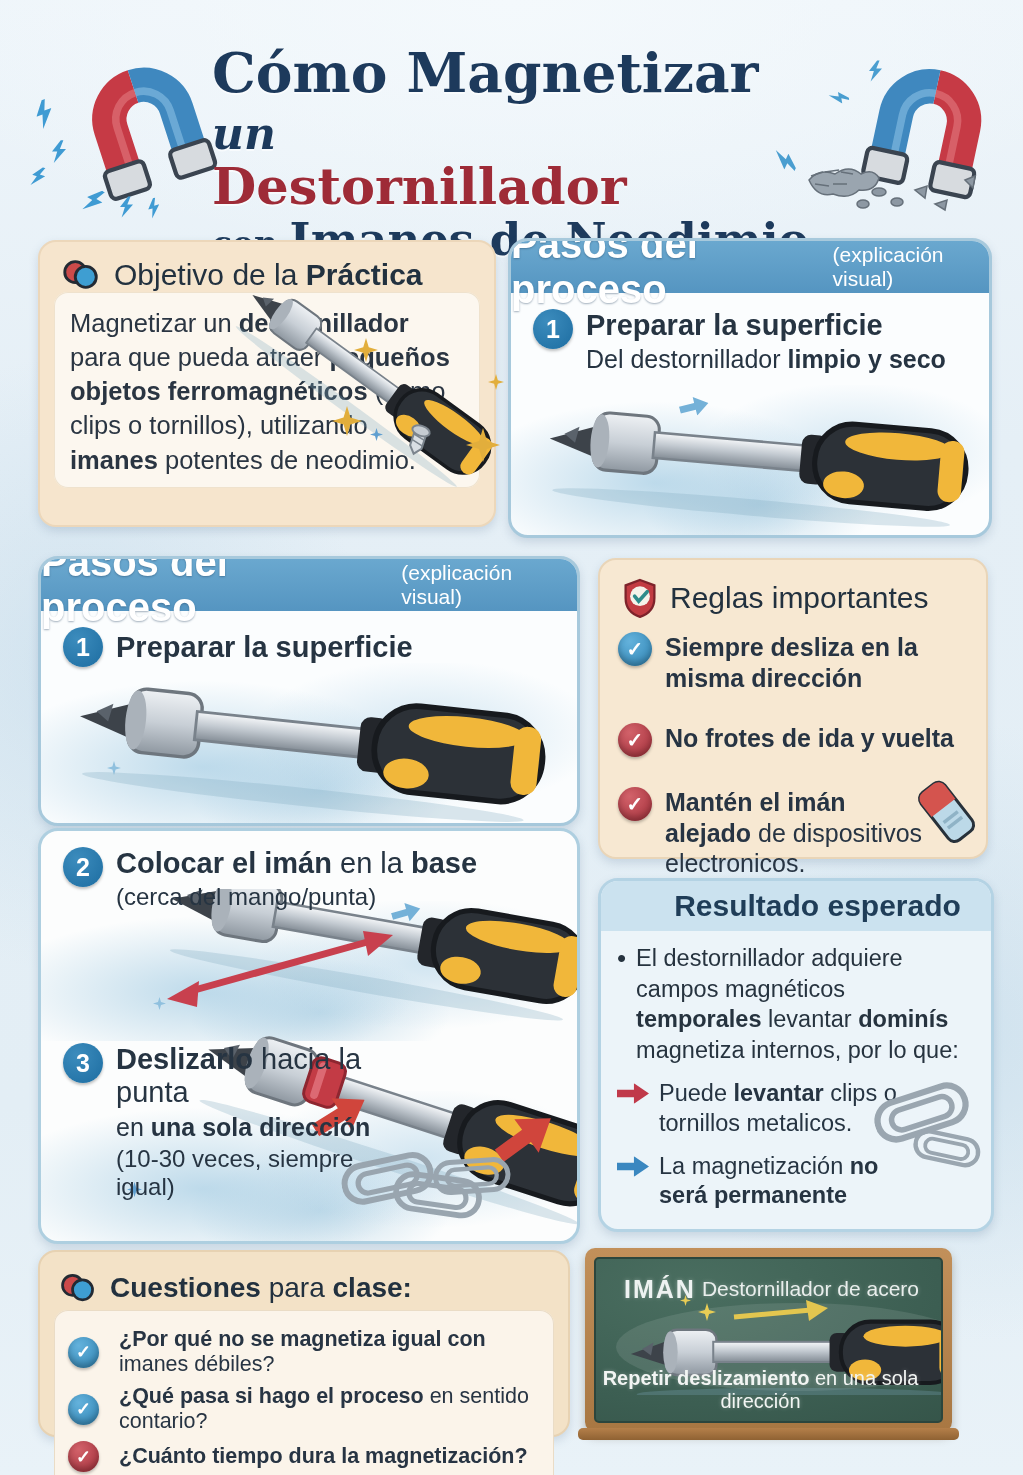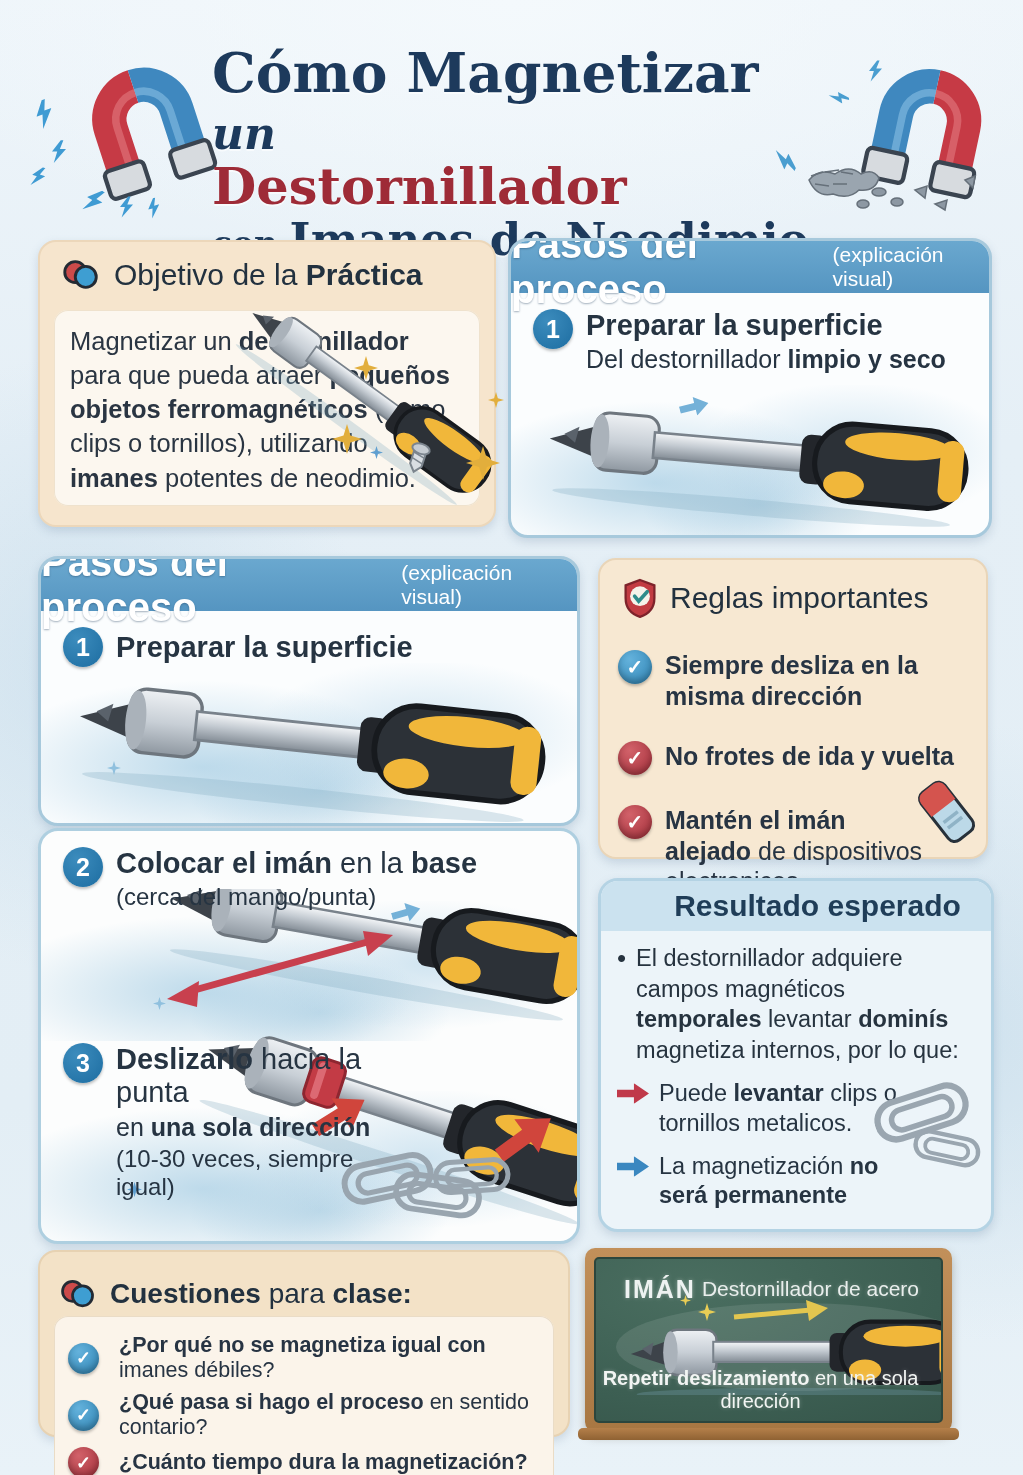--- a/index.html
+++ b/index.html
@@ -42,21 +42,21 @@
   .step-sub{font-size:25px;margin-top:3px;}
   .step-paren{font-size:24px;margin-top:3px;}
   .wash{position:absolute;left:0;right:0;background:
         radial-gradient(55% 75% at 30% 65%, rgba(148,195,222,.60), rgba(148,195,222,0) 72%),
         radial-gradient(45% 65% at 72% 45%, rgba(166,205,229,.5), rgba(166,205,229,0) 72%),
         radial-gradient(35% 55% at 52% 80%, rgba(135,185,214,.45), rgba(135,185,214,0) 70%);}
 
   
   .objetivo{left:38px;top:240px;width:458px;height:287px;background:#f6e5cd;border:2px solid #ecd7ba;
             border-radius:18px;padding:12px 14px;box-sizing:border-box;overflow:visible;}
-  .card-head{display:flex;align-items:center;gap:12px;padding:4px 6px 18px;}
+  .card-head{display:flex;align-items:center;gap:12px;padding:4px 6px 0;}
   .card-head h2{margin:0;font-size:30px;font-weight:normal;color:#22313f;}
   .obj-inner{position:relative;background:#fcf7ef;border-radius:14px;padding:14px 16px;height:196px;box-sizing:border-box;
              box-shadow:inset 0 0 0 1px #efe2cd;}
   .obj-body{width:382px;font-size:25.5px;line-height:1.34;color:#2a3542;}
   .obj-illo{position:absolute;right:-34px;bottom:-10px;width:310px;height:220px;pointer-events:none;}
 
   
   .pasos-r{left:508px;top:238px;width:478px;height:294px;}
   .pasos-r .step-row{padding:16px 18px 0 22px;}
   .pasos-r .illo{position:absolute;left:0;right:0;bottom:0;height:160px;}
@@ -95,21 +95,21 @@
   .res-band .res-title{font-size:30px;font-weight:bold;color:#1f3d58;}
   .res-body{position:relative;padding:12px 14px 0 16px;}
   .res-bullet{display:flex;gap:10px;font-size:23.5px;line-height:1.3;color:#26333f;}
   .res-bullet .bullet{font-size:26px;line-height:1.2;}
   .res-item{display:flex;gap:10px;align-items:flex-start;margin-top:14px;font-size:23.5px;line-height:1.25;width:300px;}
   .res-item svg{margin-top:4px;flex:0 0 auto;}
   .clips-illo{position:absolute;right:6px;top:148px;width:116px;height:92px;}
 
   
   .cuestiones{left:38px;top:1250px;width:532px;height:187px;background:#f3e2c7;border:2px solid #e7d2b2;
-              border-radius:18px;padding:24px 14px;box-sizing:border-box;}
+              border-radius:18px;padding:18px 14px;box-sizing:border-box;}
   .cuestiones .card-head{padding:2px 4px 6px;}
   .cuestiones .card-head h2{font-size:28px;}
   .q-inner{background:#fbf4ea;border-radius:14px;padding:10px 14px;box-shadow:inset 0 0 0 1px #eadcc6;}
   .q-item{display:flex;gap:12px;align-items:center;margin:7px 0;}
   .q-item .check{width:31px;height:31px;font-size:18px;}
   .q-text{font-size:21.5px;color:#273443;margin-left:8px;}
 
   
   .chalkboard{position:absolute;left:585px;top:1248px;width:367px;height:184px;background:linear-gradient(180deg,#c2905a,#a87742);
               border-radius:10px;padding:9px;box-sizing:border-box;box-shadow:0 5px 10px rgba(80,70,50,.35);}

